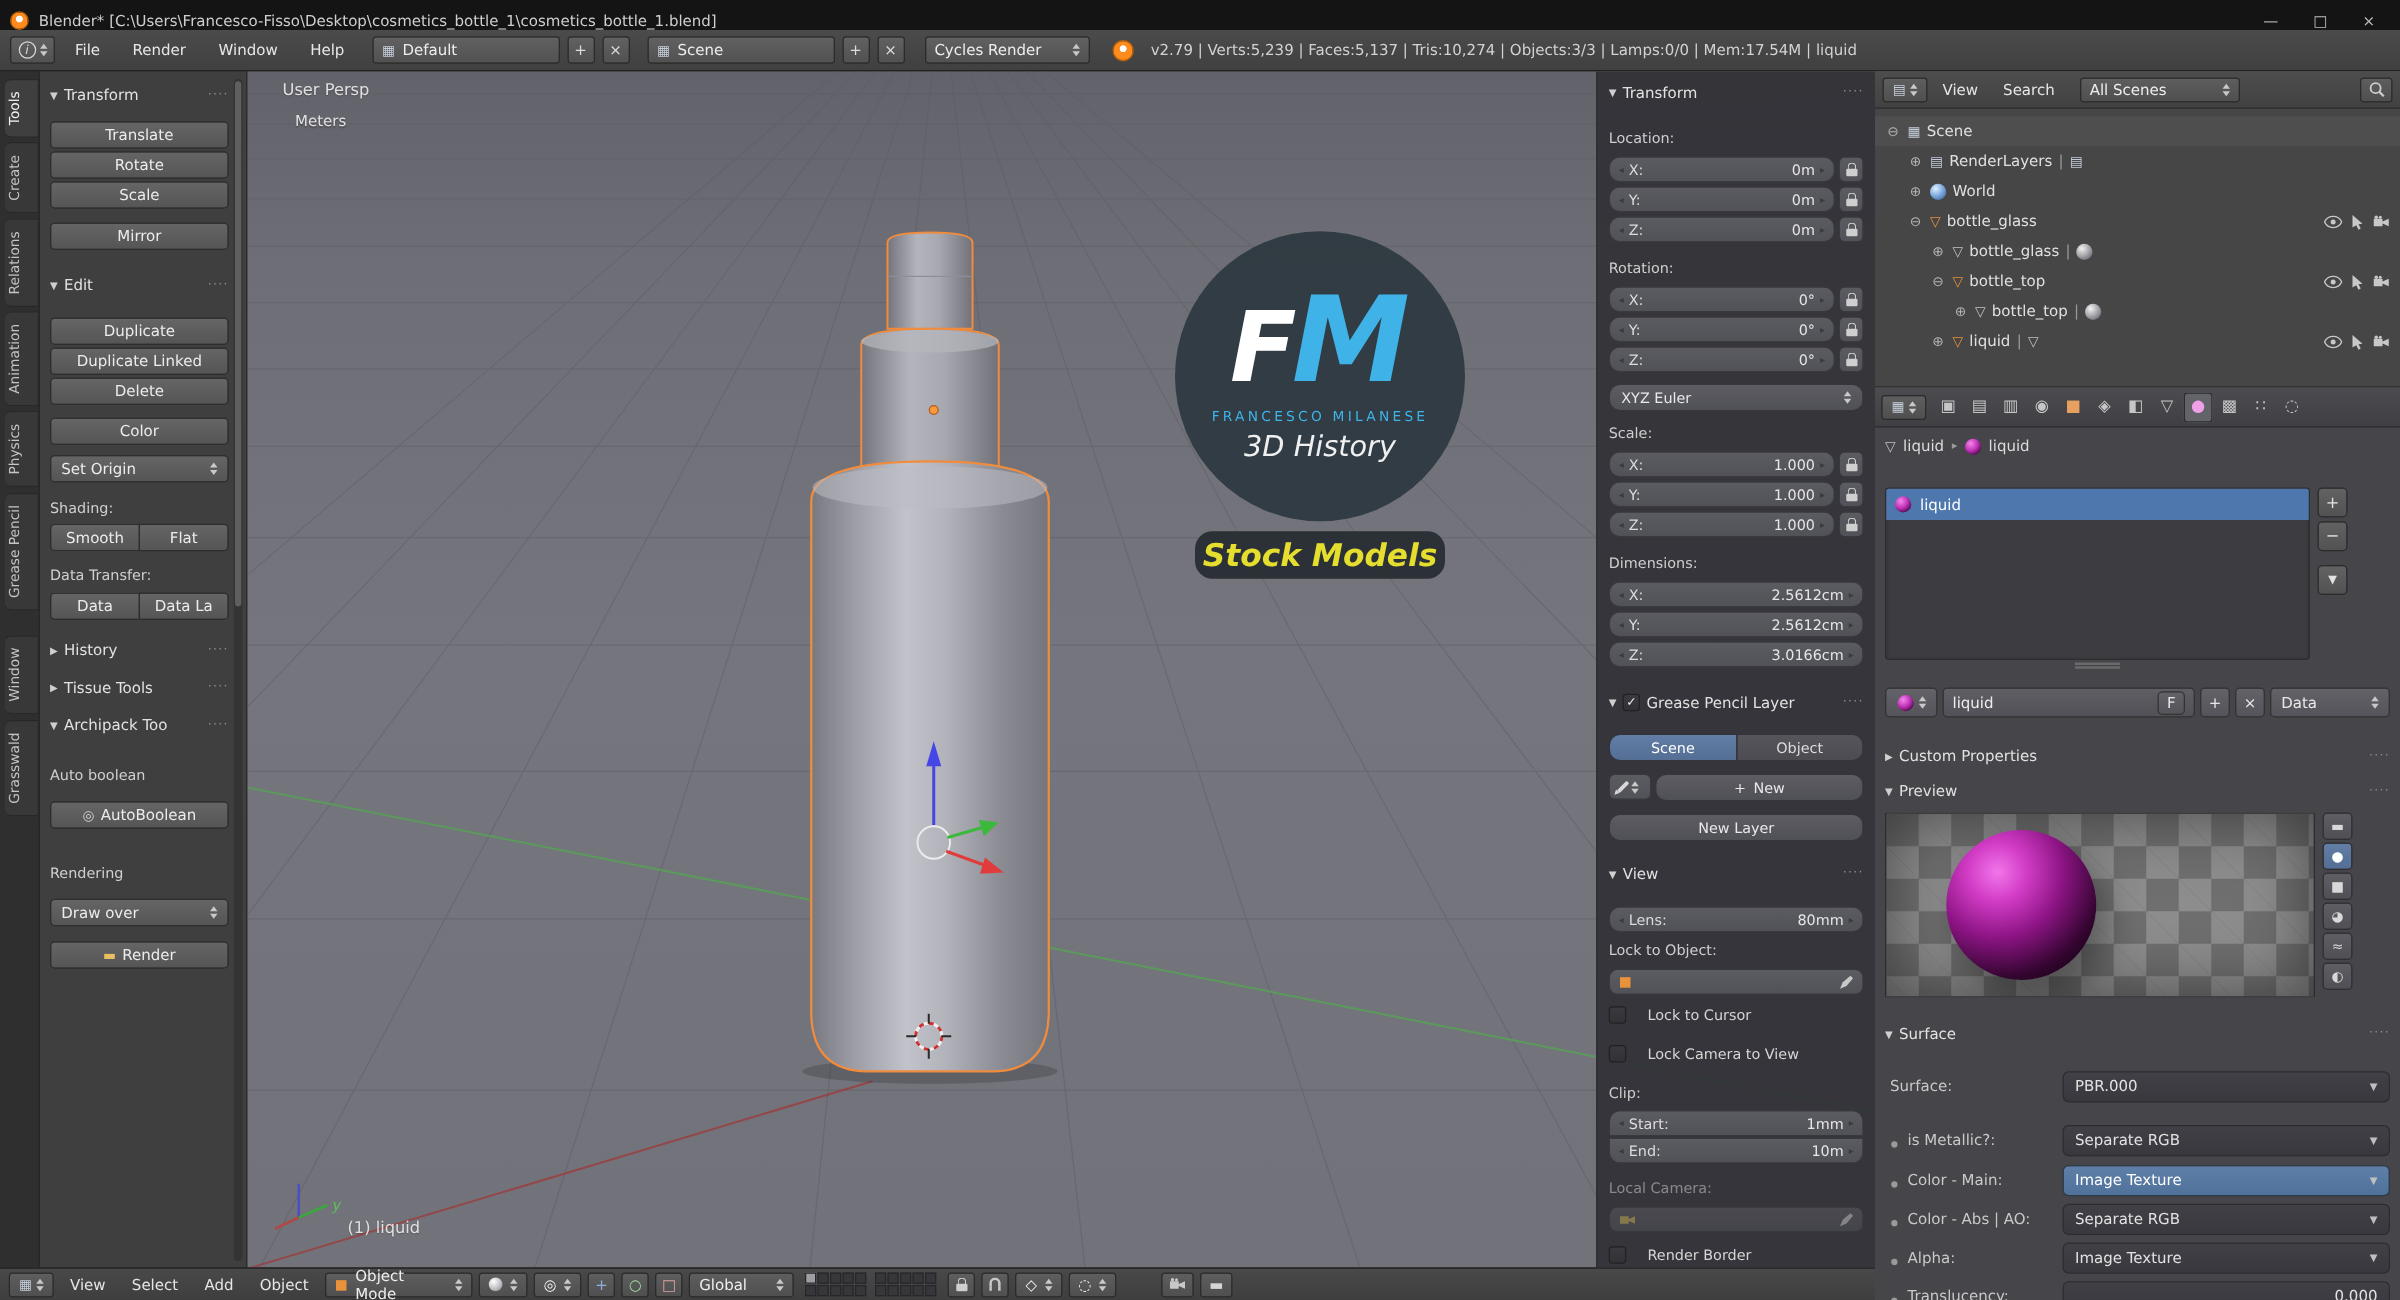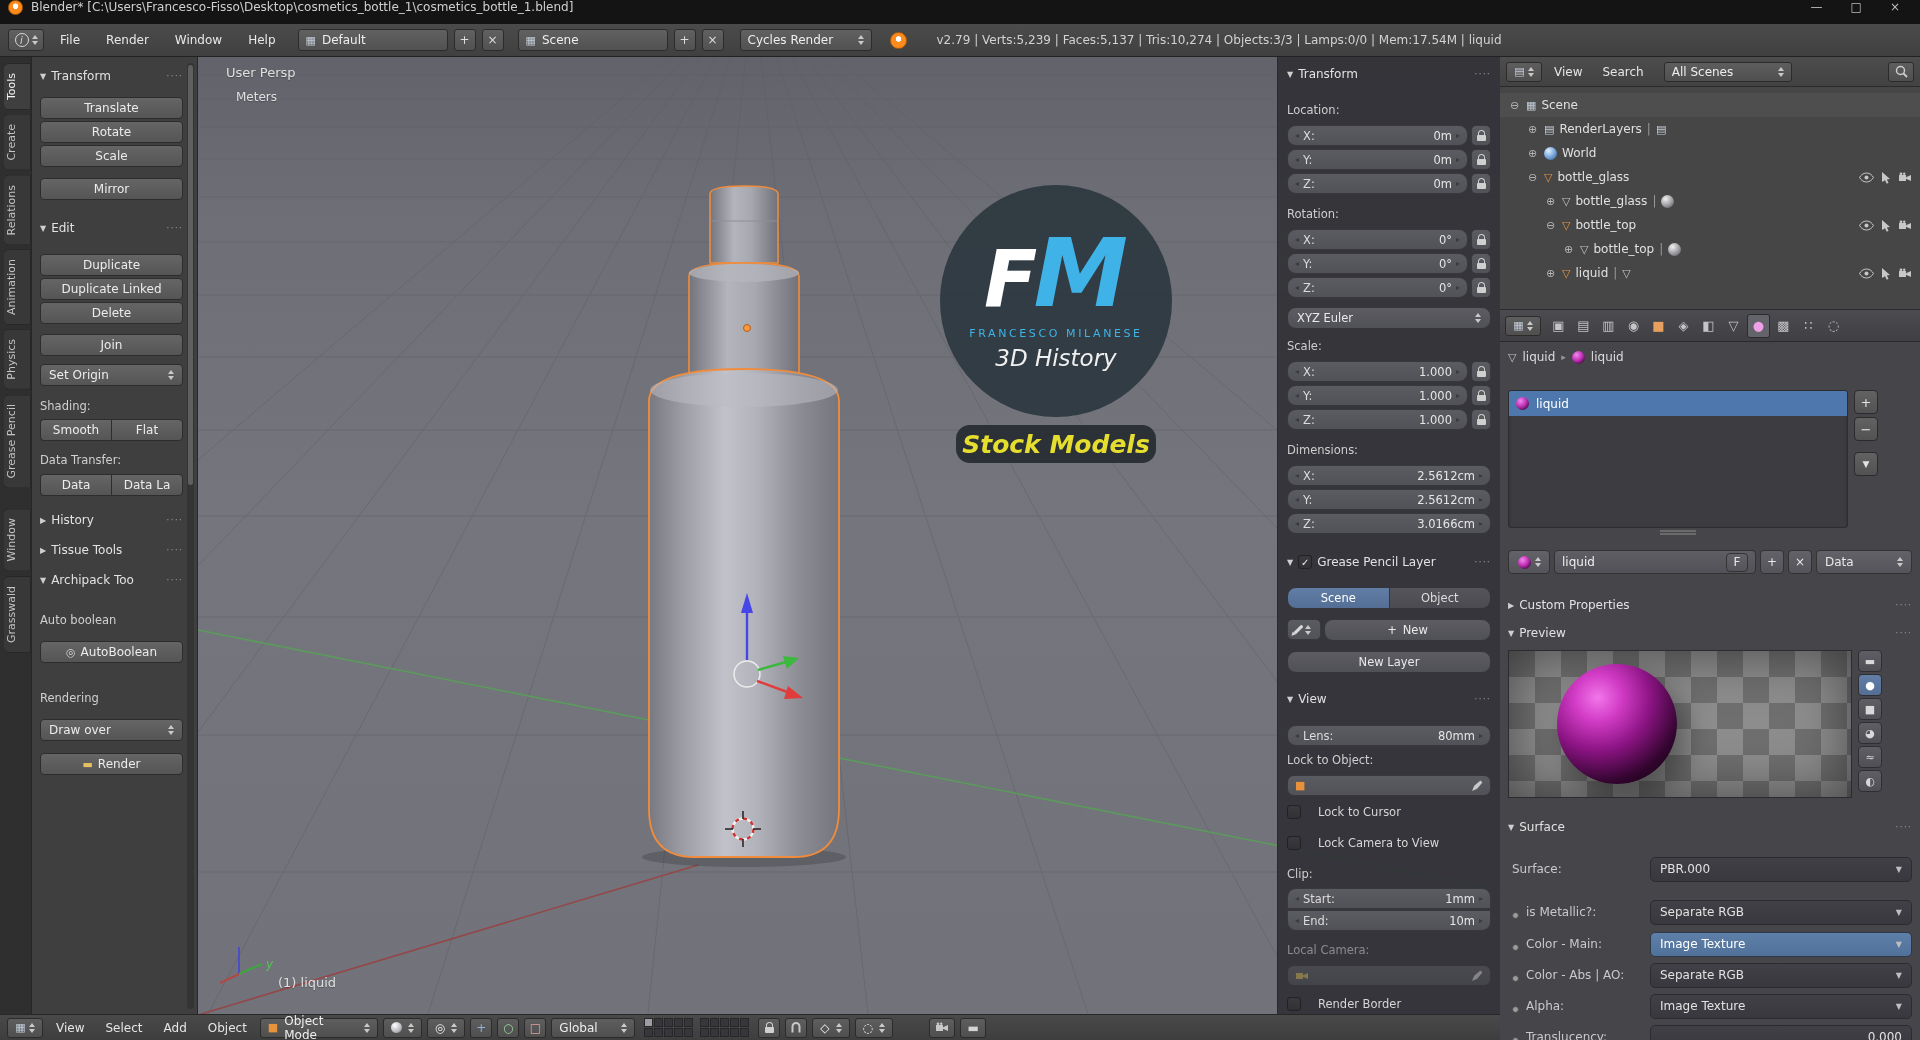--- a/index.html
+++ b/index.html
@@ -1,33 +1,33 @@
 <!DOCTYPE html>
 <html><head>
 <meta charset="utf-8">
 <style>
 *{margin:0;padding:0;box-sizing:border-box;user-select:none}
 html,body{width:1920px;height:1040px;overflow:hidden}
 body{position:relative;background:#2b2b2b;font-family:"DejaVu Sans","Liberation Sans",sans-serif;font-size:12px;color:#e4e4e4}
 svg{display:block}
 
-#titlebar{position:absolute;top:0;left:0;width:1920px;height:24px;background:#141414;display:flex;align-items:flex-start;gap:8px;padding:0 8px;color:#cfcfcf}
+#titlebar{position:absolute;top:0;left:0;width:1920px;height:24px;background:#141414;display:flex;align-items:flex-end;gap:8px;padding:0 8px;color:#cfcfcf}
 .blogo{width:15px;height:15px;border-radius:50%;background:radial-gradient(circle at 50% 40%,#fff 0 2.5px,#ff8a1d 3px 100%);border:1px solid #b35f07;flex:0 0 auto}
 .win-ctrl{margin-left:auto;display:flex;gap:28px;padding-right:12px;color:#bdbdbd;font-size:12px}
 
 #infobar{position:absolute;top:24px;left:0;width:1920px;height:33px;background:linear-gradient(#4b4b4b,#404040);border-bottom:1px solid #222;display:flex;align-items:center;gap:6px;padding:0 8px}
 .mi{padding:0 10px;line-height:22px;border-radius:3px;color:#e8e8e8}
 .sel{height:22px;background:linear-gradient(#616161,#515151);border:1px solid #2b2b2b;border-radius:3px;display:flex;align-items:center;padding:0 7px;gap:6px;color:#eee}
 .sqbtn{width:22px;height:22px;background:linear-gradient(#616161,#515151);border:1px solid #2b2b2b;border-radius:3px;display:flex;align-items:center;justify-content:center;color:#ddd;font-size:12px}
 .updn{display:inline-flex;flex-direction:column;gap:2px}
 .updn i{width:0;height:0;border-left:3.5px solid transparent;border-right:3.5px solid transparent}
 .updn .u{border-bottom:4px solid #c9c9c9}
 .updn .d{border-top:4px solid #c9c9c9}
 .circ-i{width:14px;height:14px;border-radius:50%;border:1.3px solid #d8d8d8;display:flex;align-items:center;justify-content:center;font-size:10px;color:#d8d8d8;font-style:italic}
-#stats{color:#d2d2d2;margin-left:24px;white-space:nowrap}
+#stats{color:#d2d2d2;margin-left:8px;white-space:nowrap}
 
 #view3d{position:absolute;top:57px;left:0;width:1500px;height:957px;overflow:hidden}
 #tabstrip{position:absolute;top:0;left:0;width:32px;height:100%;background:#2f2f2f;border-right:1px solid #262626;padding-top:4px;display:flex;flex-direction:column;align-items:flex-end}
 .vtab{writing-mode:vertical-rl;transform:rotate(180deg);background:#383838;color:#c4c4c4;border:1px solid #282828;border-right:none;border-radius:0 5px 5px 0;padding:9px 1px;margin:2px 0;font-size:11px;width:27px;text-align:center}
 .vtab.active{background:#3f3f3f;color:#f2f2f2}
 .vtab.gap{margin-top:18px}
 
 #toolshelf{position:absolute;top:0;left:32px;width:166px;height:100%;background:#3f3f3f;border-right:1px solid #282828}
 .ts{position:absolute;left:8px;right:14px}
 .phead{display:flex;align-items:center;height:22px;color:#e2e2e2;font-size:12px;gap:5px}
@@ -198,21 +198,21 @@
     <div class="ts tbtn" style="top:121px">Mirror</div>
 
     <div class="ts phead" style="top:160px">
       <span class="arr">▼</span>
       <span>Edit</span>
       <span class="grip">····</span>
     </div>
     <div class="ts tbtn" style="top:197px">Duplicate</div>
     <div class="ts tbtn" style="top:221px">Duplicate Linked</div>
     <div class="ts tbtn" style="top:245px">Delete</div>
-    <div class="ts tbtn" style="top:277px">Join</div>
+    <div class="ts tbtn" style="top:277px">Color</div>
     <div class="ts tbtn" style="top:307px;justify-content:space-between;padding:0 8px">
       <span>Set Origin</span>
       <span class="updn">
           <i class="u"></i>
           <i class="d"></i>
         </span>
     </div>
     <div class="ts tlabel" style="top:342px">Shading:</div>
     <div class="ts half" style="top:362px">
       <div class="tbtn">Smooth</div>

